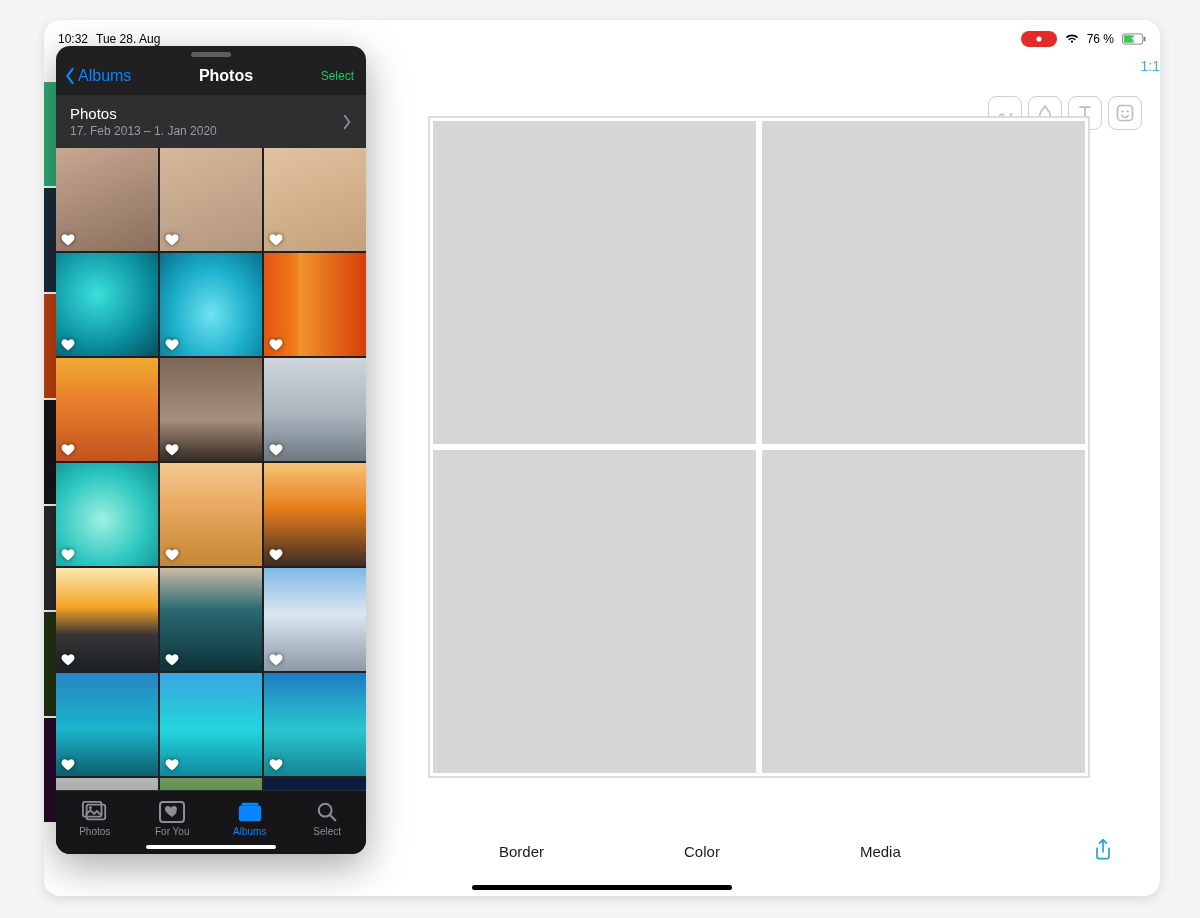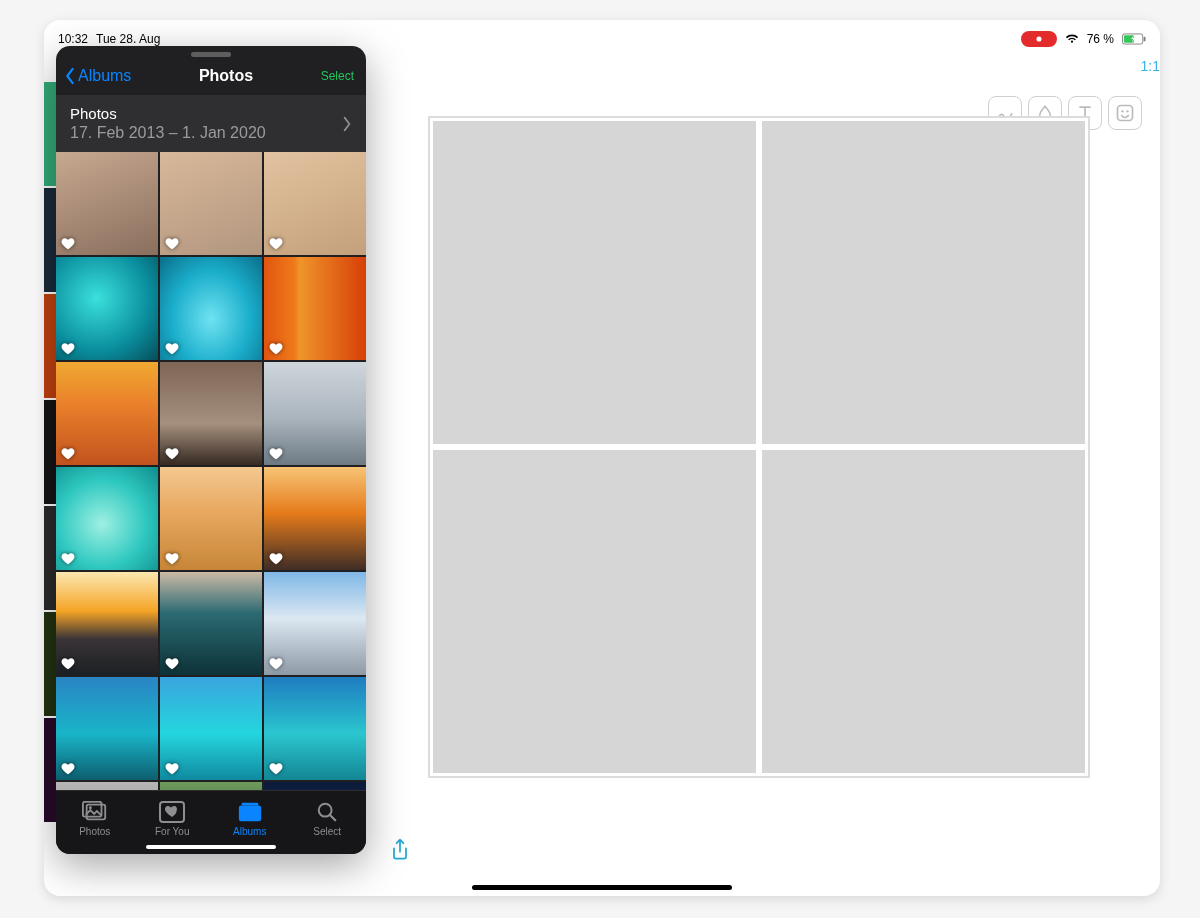--- a/index.html
+++ b/index.html
@@ -165,21 +165,21 @@
     .select-link { color: #22c55e; font-size: 12px; }
     .moment-header {
       padding: 10px 14px;
       display: flex;
       align-items: center;
       justify-content: space-between;
       background: rgba(50,50,52,0.85);
     }
     .moment-header .mh-l { display: flex; flex-direction: column; gap: 2px; }
     .moment-title { font-size: 15px; color: #fff; font-weight: 500; }
-    .moment-range { font-size: 16px; color: #9a9a9f; }
+    .moment-range { font-size: 12px; color: #9a9a9f; }
     .chevron-r { color: #8d8d92; width: 10px; height: 16px; }
     .thumbs {
       flex: 1;
       display: grid;
       grid-template-columns: repeat(3, 1fr);
       grid-auto-rows: 103px;
       gap: 2px;
       overflow: hidden;
     }
     .thumb {
@@ -310,20 +310,25 @@
   </div>
 
   <div class="canvas-frame">
     <div class="canvas-cell"></div>
     <div class="canvas-cell"></div>
     <div class="canvas-cell"></div>
     <div class="canvas-cell"></div>
   </div>
 
   <div class="bottom-bar">
+    <div class="bb-items">
+      <span>Border</span>
+      <span>Color</span>
+      <span>Media</span>
+    </div>
     <span class="share-btn">
       <svg width="22" height="24" viewBox="0 0 24 28" fill="none">
           <path d="M12 2v14M12 2l-4 4M12 2l4 4" stroke="#22a6d3" stroke-width="2" stroke-linecap="round" stroke-linejoin="round"></path>
           <path d="M5 12v10a2 2 0 002 2h10a2 2 0 002-2V12" stroke="#22a6d3" stroke-width="2" stroke-linecap="round"></path>
         </svg>
     </span>
   </div>
 
   <div class="home-indicator"></div>
 

